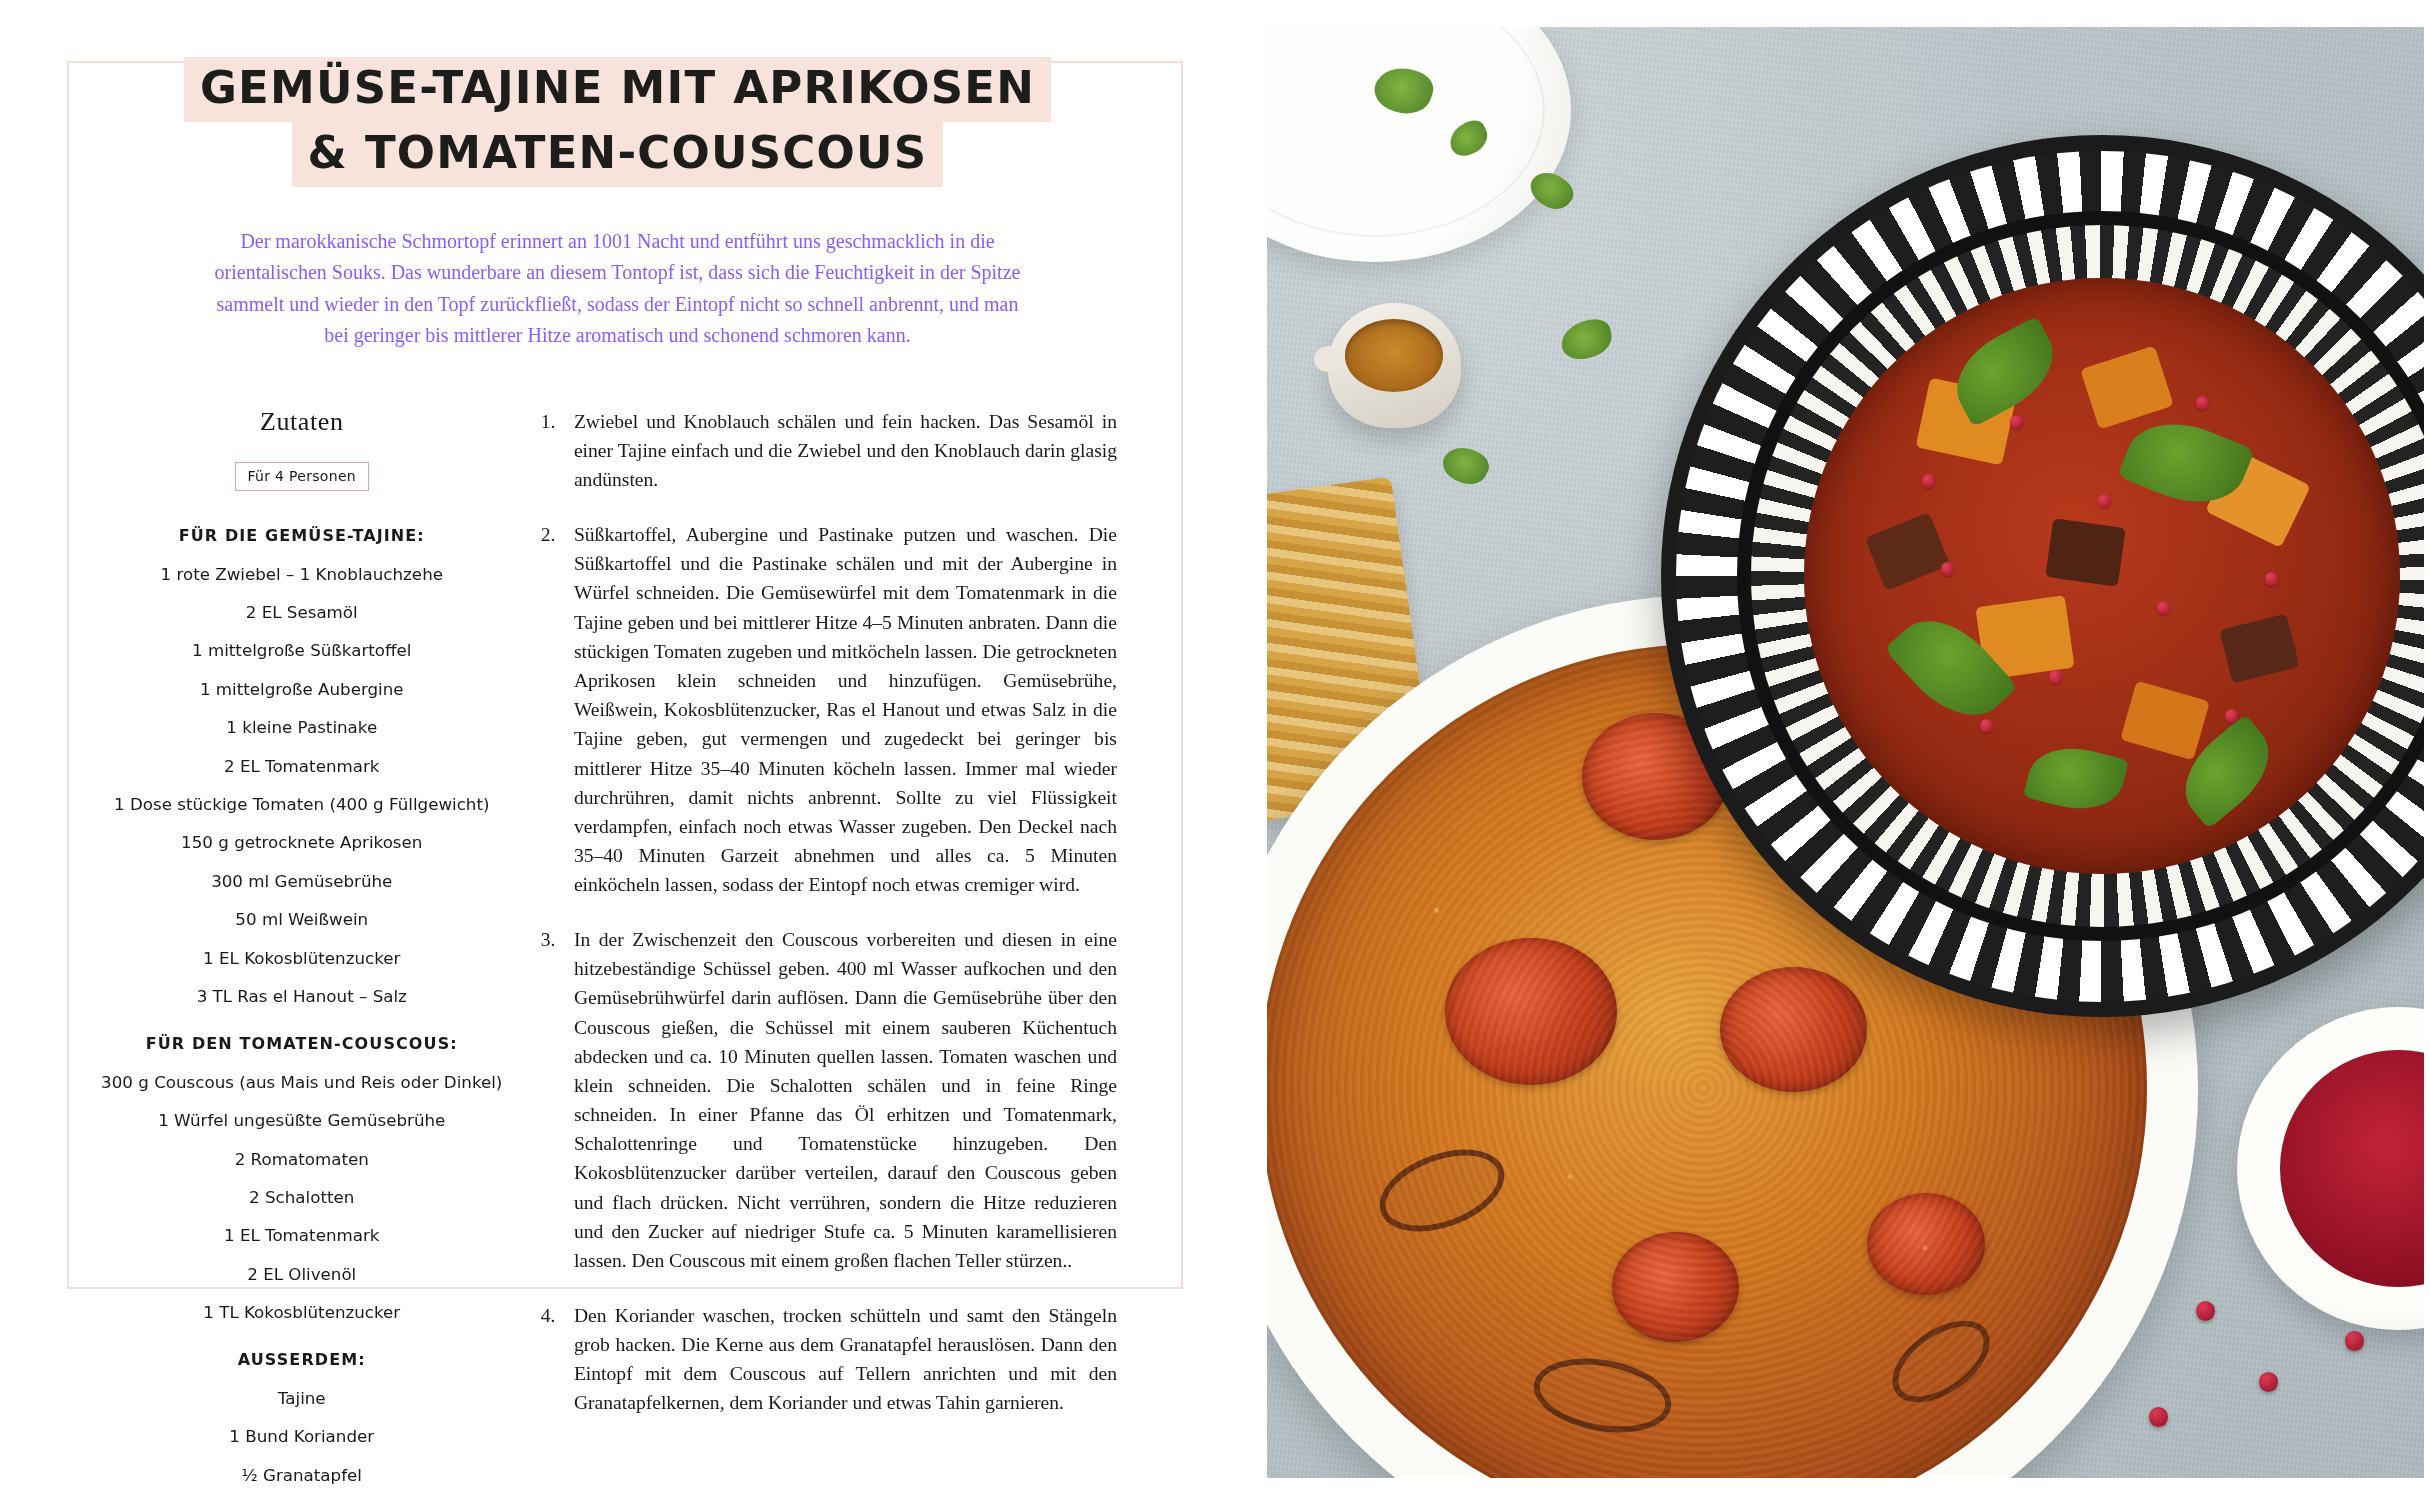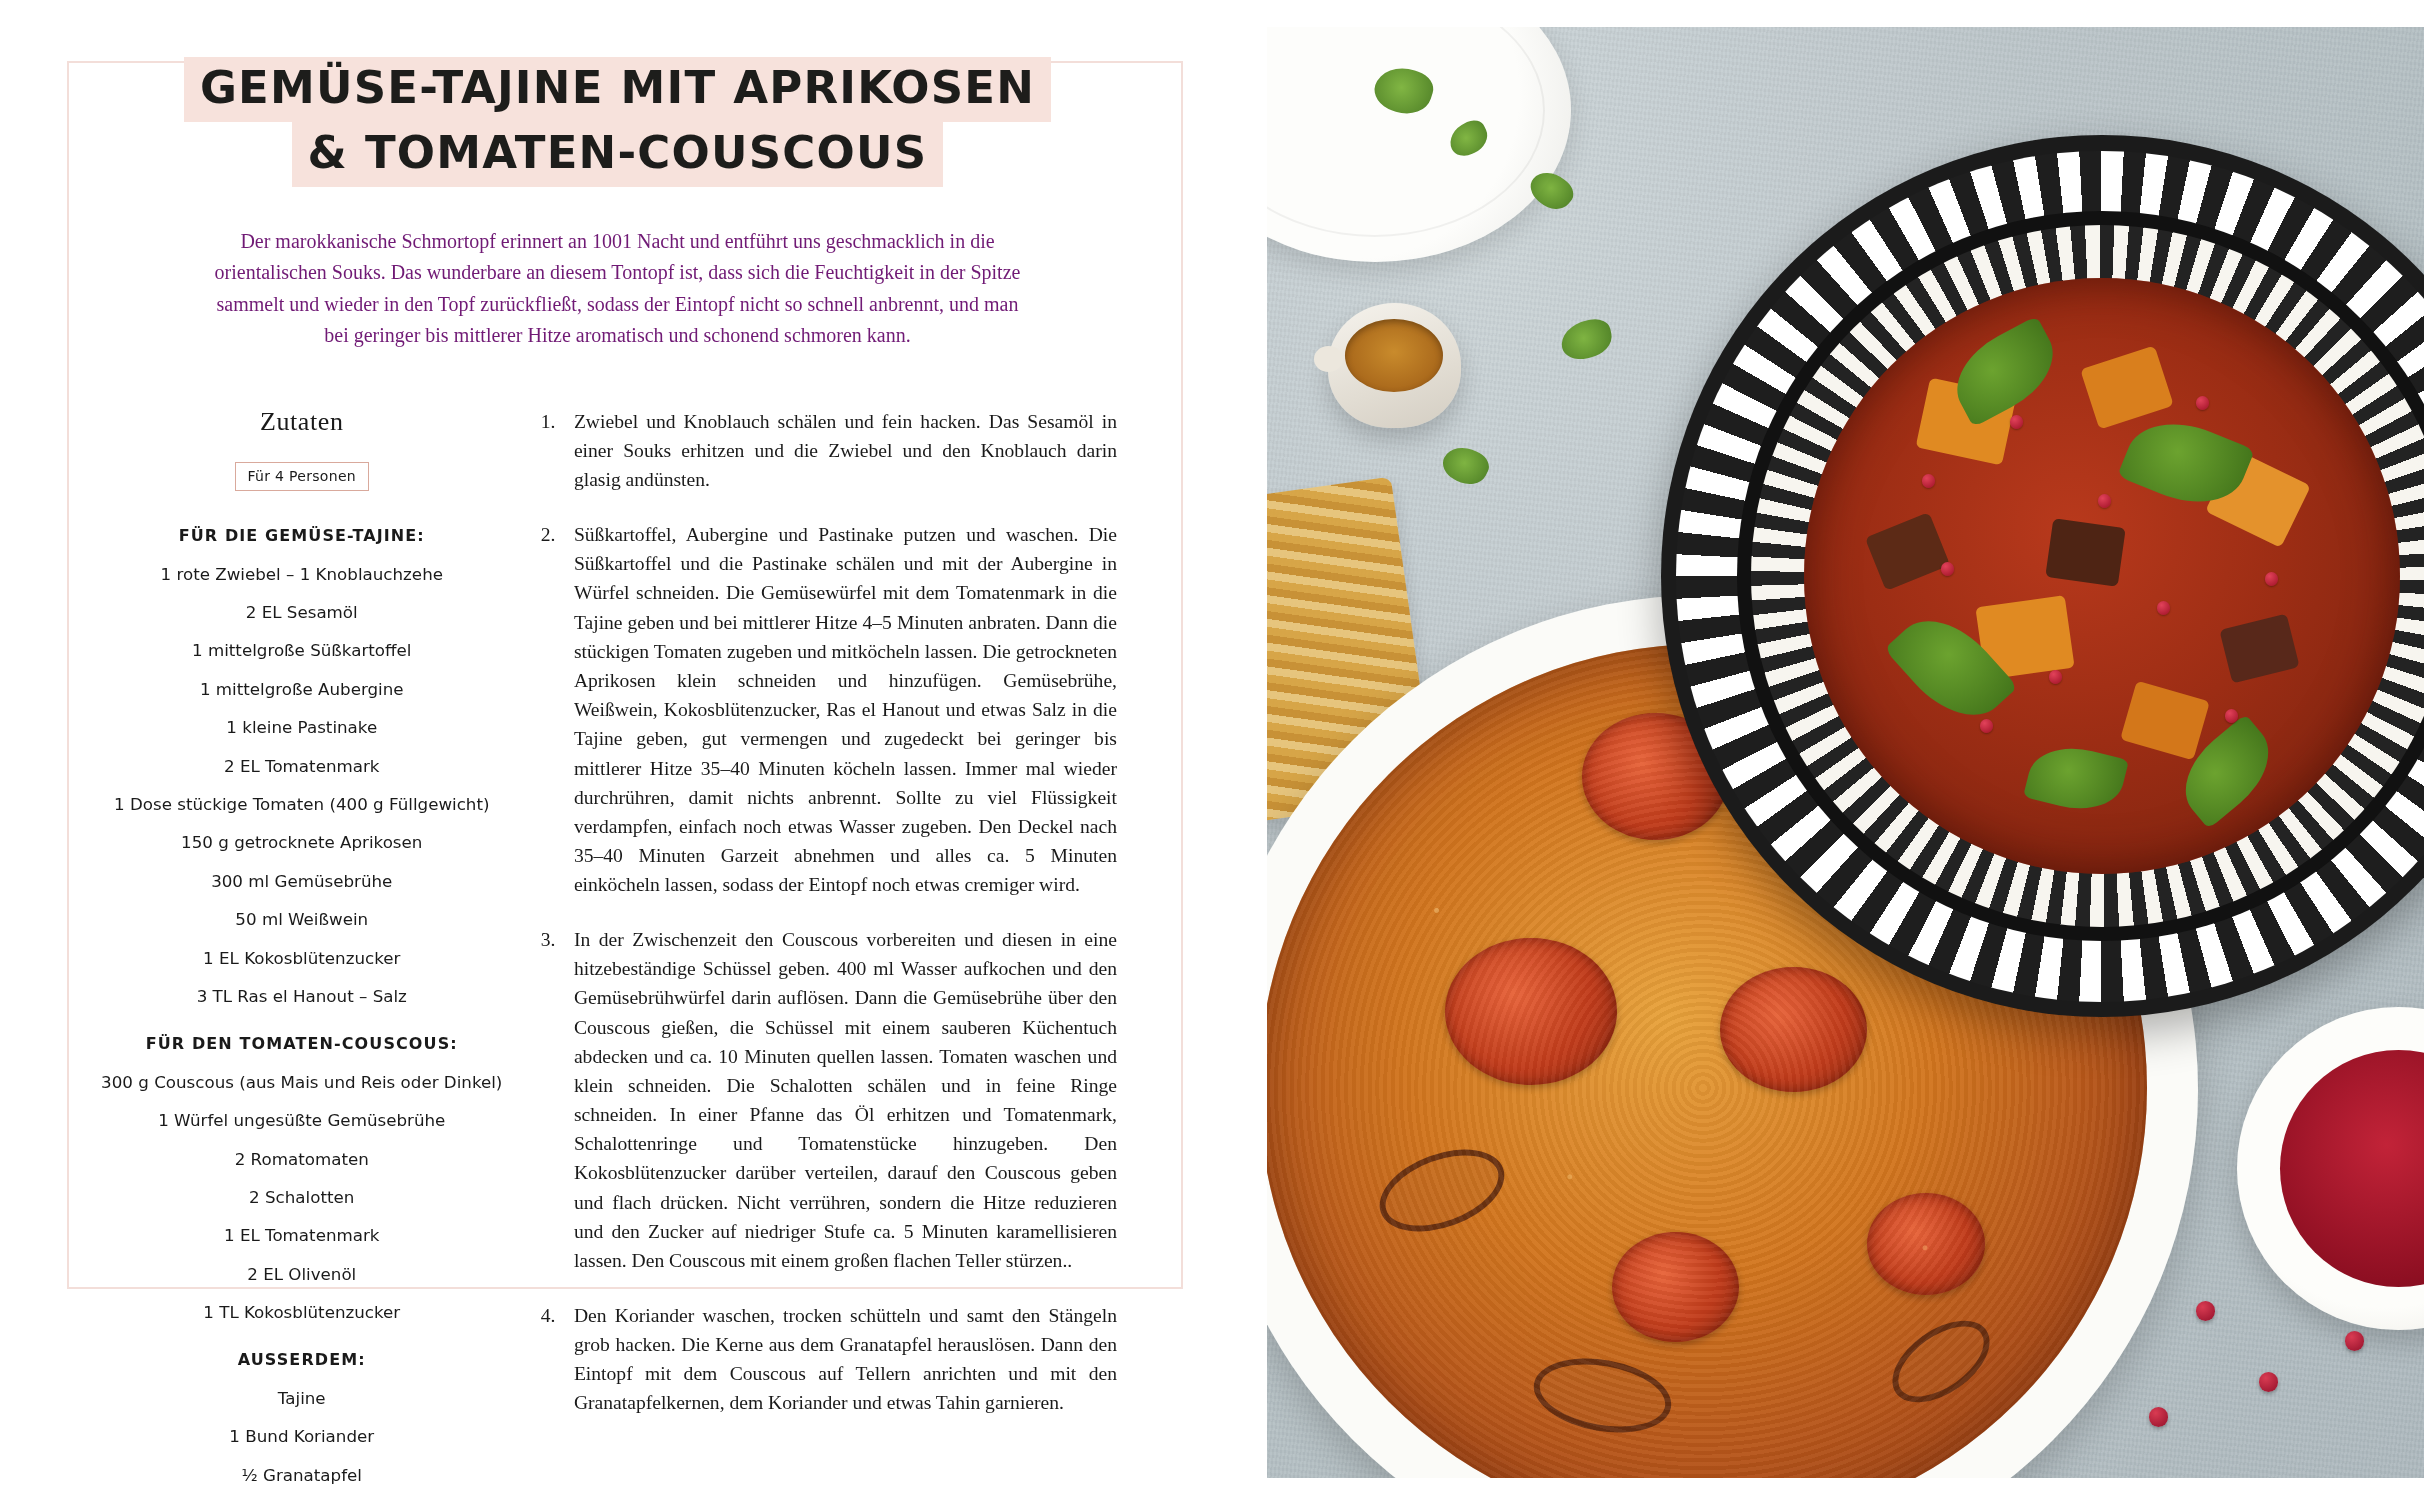--- a/index.html
+++ b/index.html
@@ -70,21 +70,21 @@
     line-height: 1.18;
     margin: 0;
     text-transform: uppercase;
   }
   .intro {
     margin: 39px auto 0 auto;
     width: 823px;
     text-align: center;
     font-size: 20px;
     line-height: 1.58;
-    color: #701a75;
+    color: #8b5cf6;
   }
   .columns {
     display: flex;
     margin-top: 55px;
     gap: 0;
   }
   .col-ingredients {
     width: 431px;
     text-align: center;
     padding-right: 23.5px;
@@ -443,21 +443,21 @@
 
           <div class="ing-group-head">AUSSERDEM:</div>
           <div class="ing-item">Tajine</div>
           <div class="ing-item">1 Bund Koriander</div>
           <div class="ing-item">½ Granatapfel</div>
           
         </div>
 
         <div class="col-steps">
           <ol class="steps">
-            <li>Zwiebel und Knoblauch schälen und fein hacken. Das Sesamöl in einer Souks erhitzen und die Zwiebel und den Knoblauch darin glasig andünsten.</li>
+            <li>Zwiebel und Knoblauch schälen und fein hacken. Das Sesamöl in einer Tajine einfach und die Zwiebel und den Knoblauch darin glasig andünsten.</li>
             <li>Süßkartoffel, Aubergine und Pastinake putzen und waschen. Die Süßkartoffel und die Pastinake schälen und mit der Aubergine in Würfel schneiden. Die Gemüsewürfel mit dem Tomatenmark in die Tajine geben und bei mittlerer Hitze 4–5 Minuten anbraten. Dann die stückigen Tomaten zugeben und mitköcheln lassen. Die getrockneten Aprikosen klein schneiden und hinzufügen. Gemüsebrühe, Weißwein, Kokosblütenzucker, Ras el Hanout und etwas Salz in die Tajine geben, gut vermengen und zugedeckt bei geringer bis mittlerer Hitze 35–40 Minuten köcheln lassen. Immer mal wieder durchrühren, damit nichts anbrennt. Sollte zu viel Flüssigkeit verdampfen, einfach noch etwas Wasser zugeben. Den Deckel nach 35–40 Minuten Garzeit abnehmen und alles ca. 5 Minuten einköcheln lassen, sodass der Eintopf noch etwas cremiger wird.</li>
             <li>In der Zwischenzeit den Couscous vorbereiten und diesen in eine hitzebeständige Schüssel geben. 400 ml Wasser aufkochen und den Gemüsebrühwürfel darin auflösen. Dann die Gemüsebrühe über den Couscous gießen, die Schüssel mit einem sauberen Küchentuch abdecken und ca. 10 Minuten quellen lassen. Tomaten waschen und klein schneiden. Die Schalotten schälen und in feine Ringe schneiden. In einer Pfanne das Öl erhitzen und Tomatenmark, Schalottenringe und Tomatenstücke hinzugeben. Den Kokosblütenzucker darüber verteilen, darauf den Couscous geben und flach drücken. Nicht verrühren, sondern die Hitze reduzieren und den Zucker auf niedriger Stufe ca. 5 Minuten karamellisieren lassen. Den Couscous mit einem großen flachen Teller stürzen..</li>
             <li>Den Koriander waschen, trocken schütteln und samt den Stängeln grob hacken. Die Kerne aus dem Granatapfel herauslösen. Dann den Eintopf mit dem Couscous auf Tellern anrichten und mit den Granatapfelkernen, dem Koriander und etwas Tahin garnieren.</li>
           </ol>
         </div>
 
       </div>
 
     </div>
   </div>

